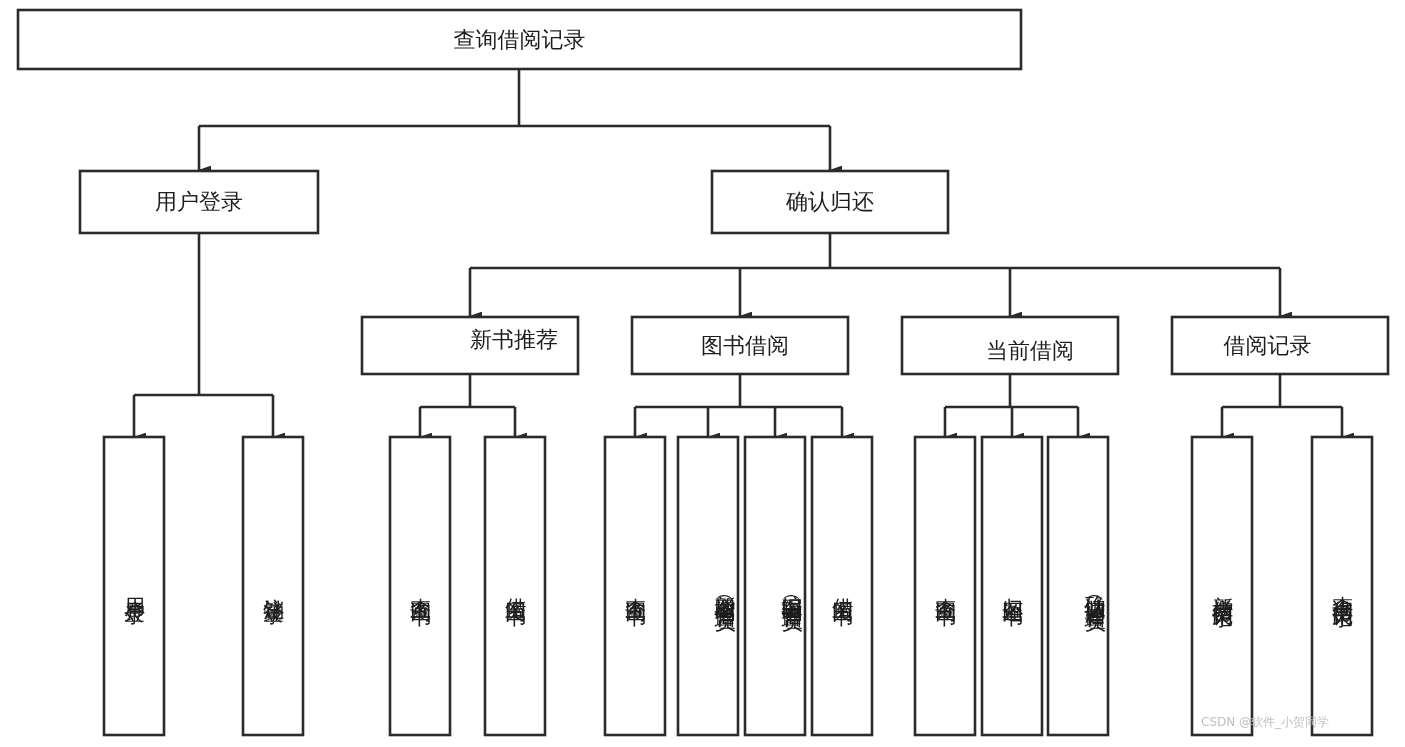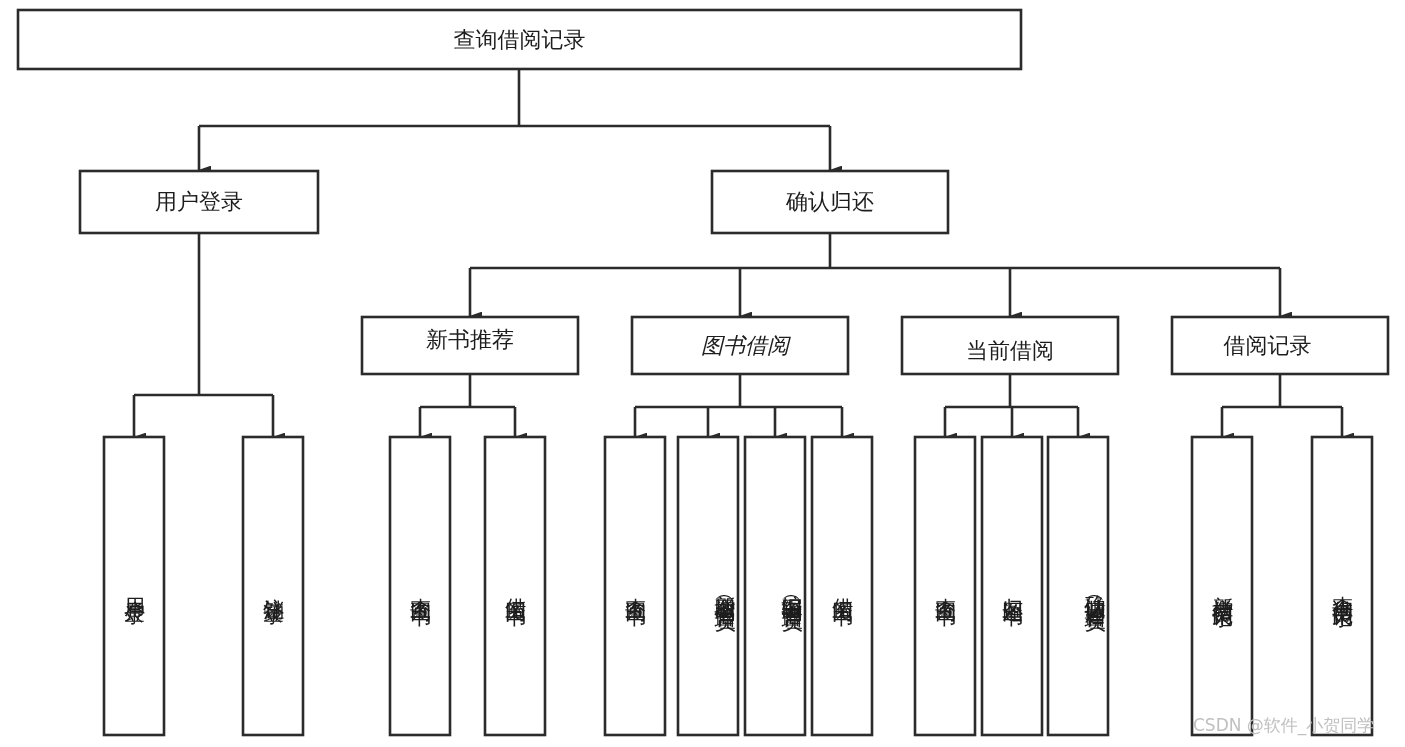--- a/index.html
+++ b/index.html
@@ -66,24 +66,25 @@
     align-items: center;
     justify-content: center;
     white-space: nowrap;
     pointer-events: none;
   }
   .watermark {
     position: absolute;
     left: 1193px;
     top: 714px;
     font-family: "DejaVu Sans", "Liberation Sans", sans-serif;
-    font-size: 17px;
+    font-size: 12px;
     color: #c0c0c0;
     white-space: nowrap;
     pointer-events: none;
+    padding-left: 8px;
   }
 </style>
 </head>
 <body>
 
 <div id="diagram-root">
 
   <svg class="diagram-svg" viewBox="0 0 1405 747" xmlns="http://www.w3.org/2000/svg">
     <defs>
       <marker id="arrowhead" markerWidth="9" markerHeight="13" refX="4.5" refY="12.4" orient="auto" markerUnits="userSpaceOnUse">
@@ -163,23 +164,23 @@
       <rect class="node-box" x="1192" y="437" width="60" height="298"></rect>
       <rect class="node-box" x="1312" y="437" width="60" height="298"></rect>
     </g>
   </svg>
 
   <div class="hbox-label" style="left:18px; top:10px; width:1003px; height:59px;">查询借阅记录</div>
 
   <div class="hbox-label" style="left:80px; top:171px; width:238px; height:62px;">用户登录</div>
   <div class="hbox-label" style="left:712px; top:171px; width:236px; height:62px;">确认归还</div>
 
-  <div class="hbox-label" style="left:362px; top:317px; width:216px; height:45px;">新书推荐</div>
-  <div class="hbox-label" style="left:632px; top:317px; width:226px; height:57px;font-style:italic;">图书借阅</div>
-  <div class="hbox-label" style="left:902px; top:317px; width:216px; height:67px;">当前借阅</div>
+  <div class="hbox-label" style="left:362px; top:317px; width:216px; height:45px;padding-left:44px;">新书推荐</div>
+  <div class="hbox-label" style="left:632px; top:317px; width:226px; height:57px;">图书借阅</div>
+  <div class="hbox-label" style="left:922px; top:317px; width:216px; height:67px;">当前借阅</div>
   <div class="hbox-label" style="left:1172px; top:317px; width:191px; height:57px;">借阅记录</div>
 
   <div class="vbox-label" style="left:104px; top:437px; width:60px; height:298px;">用户登录</div>
   <div class="vbox-label" style="left:243px; top:437px; width:60px; height:298px;">注销登录</div>
 
   <div class="vbox-label" style="left:390px; top:437px; width:60px; height:298px;">查询图书</div>
   <div class="vbox-label" style="left:485px; top:437px; width:60px; height:298px;">借阅图书</div>
 
   <div class="vbox-label" style="left:605px; top:437px; width:60px; height:298px;">查询图书</div>
   <div class="vbox-label" style="left:678px; top:437px; width:60px; height:298px; align-items:flex-start; padding-top:6px; box-sizing:border-box;">新增图书（管理员）</div>

